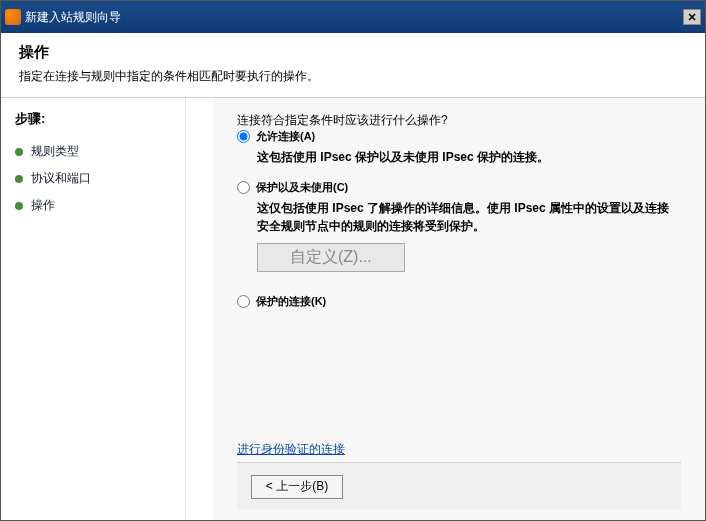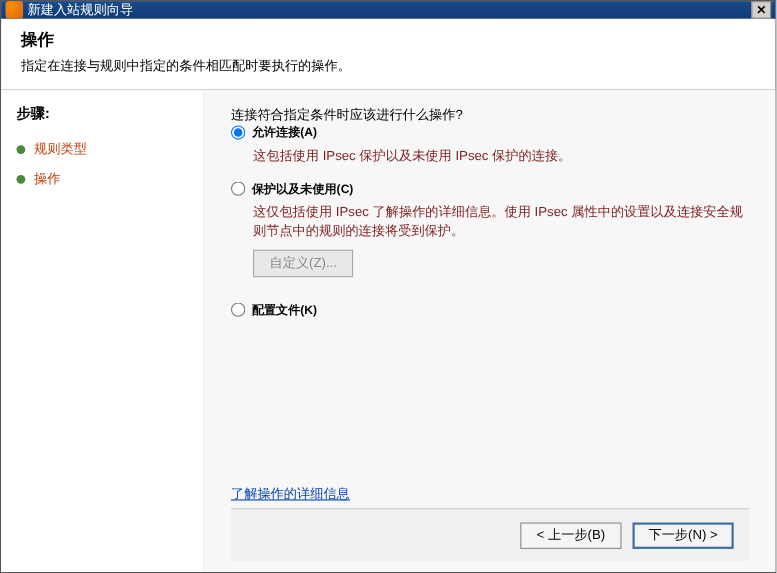--- a/index.html
+++ b/index.html
@@ -12,21 +12,21 @@
   }
   .window {
     width: 706px;
     height: 521px;
     border: 1px solid #555;
     display: flex;
     flex-direction: column;
     background: #fff;
   }
   .titlebar {
-    height: 16px;
+    height: 32px;
     background: linear-gradient(to bottom, #1a4b8a, #0f3a75);
     color: #fff;
     display: flex;
     align-items: center;
     padding: 0 4px;
     font-size: 12px;
   }
   .titlebar .icon {
     width: 16px; height: 16px;
     background: radial-gradient(circle at 30% 30%, #ff8c00, #d2691e);
@@ -57,38 +57,39 @@
   }
   .header p {
     margin: 0;
     font-size: 12px;
     font-family: Liberation Serif, serif;
   }
   .body {
     flex: 1;
     display: flex;
     overflow: hidden;
+    gap: 27px;
   }
   .sidebar {
     width: 185px;
     background: #fff;
     padding: 12px 8px 12px 14px;
     border-right: 1px solid #e5e5e5;
   }
   .sidebar-title {
     font-weight: bold;
     font-size: 13px;
     margin-bottom: 10px;
   }
   .step {
     display: flex;
     align-items: center;
     padding: 5px 0;
     font-size: 12px;
-    color: #c2410c;
+    color: #0f172a;
     cursor: pointer;
   }
   .step .bullet {
     width: 8px; height: 8px;
     border-radius: 50%;
     background: #4a8a3a;
     margin-right: 8px;
     flex-shrink: 0;
   }
   .step.active { font-weight: normal; }
@@ -115,47 +116,48 @@
     margin: 0 6px 0 0;
   }
   .option-label {
     font-weight: bold;
     font-size: 11px;
   }
   .option-desc {
     margin-left: 20px;
     font-size: 12px;
     line-height: 1.5;
-    color: #7f1d1d;
+    color: #000000;
+    font-weight: bold;
   }
   .custom-btn {
     margin: 8px 0 8px 20px;
-    padding: 3px 14px;
-    font-size: 12px;
+    padding: 3px 32px;
+    font-size: 16px;
     background: #e8e8e8;
     border: 1px solid #aaa;
     color: #888;
     cursor: default;
   }
   .learn-more {
     color: #0645ad;
     text-decoration: underline;
     font-size: 12px;
     margin-top: auto;
     margin-bottom: 4px;
     cursor: pointer;
     width: fit-content;
   }
   .footer {
     height: 48px;
     background: #f0f0f0;
     border-top: 1px solid #ccc;
     display: flex;
     align-items: center;
-    justify-content: flex-end;
+    justify-content: space-between;
     padding: 0 14px;
     gap: 10px;
   }
   .footer button {
     min-width: 92px;
     height: 24px;
     font-size: 12px;
     background: #f5f5f5;
     border: 1px solid #888;
     cursor: pointer;
@@ -184,20 +186,24 @@
   </div>
 
   <div class="body">
 
     <div class="sidebar">
       <div class="sidebar-title">步骤:</div>
       <div class="step">
         <span class="bullet"></span>
         <span>规则类型</span>
       </div>
+      <div class="step">
+        <span class="bullet"></span>
+        <span>协议和端口</span>
+      </div>
       <div class="step active">
         <span class="bullet"></span>
         <span>操作</span>
       </div>
     </div>
 
     <div class="content">
       <div class="question">连接符合指定条件时应该进行什么操作?</div>
 
       <div class="option">
@@ -213,27 +219,26 @@
           <input type="radio" name="action" style="">
           <span class="option-label">保护以及未使用(C)</span>
         </div>
         <div class="option-desc">这仅包括使用 IPsec 了解操作的详细信息。使用 IPsec 属性中的设置以及连接安全规则节点中的规则的连接将受到保护。</div>
         <button class="custom-btn" disabled="">自定义(Z)...</button>
       </div>
 
       <div class="option">
         <div class="option-row">
           <input type="radio" name="action" style="">
-          <span class="option-label">配置文件(K)</span>
+          <span class="option-label">保护的连接(K)</span>
         </div>
       </div>
 
-      <a class="learn-more">了解操作的详细信息</a>
+      <a class="learn-more">进行身份验证的连接</a>
 
       <div class="footer">
         <button>&lt; 上一步(B)</button>
-        <button class="default">下一步(N) &gt;</button>
       </div>
     </div>
 
   </div>
 
 </div>
 
 </body></html>

